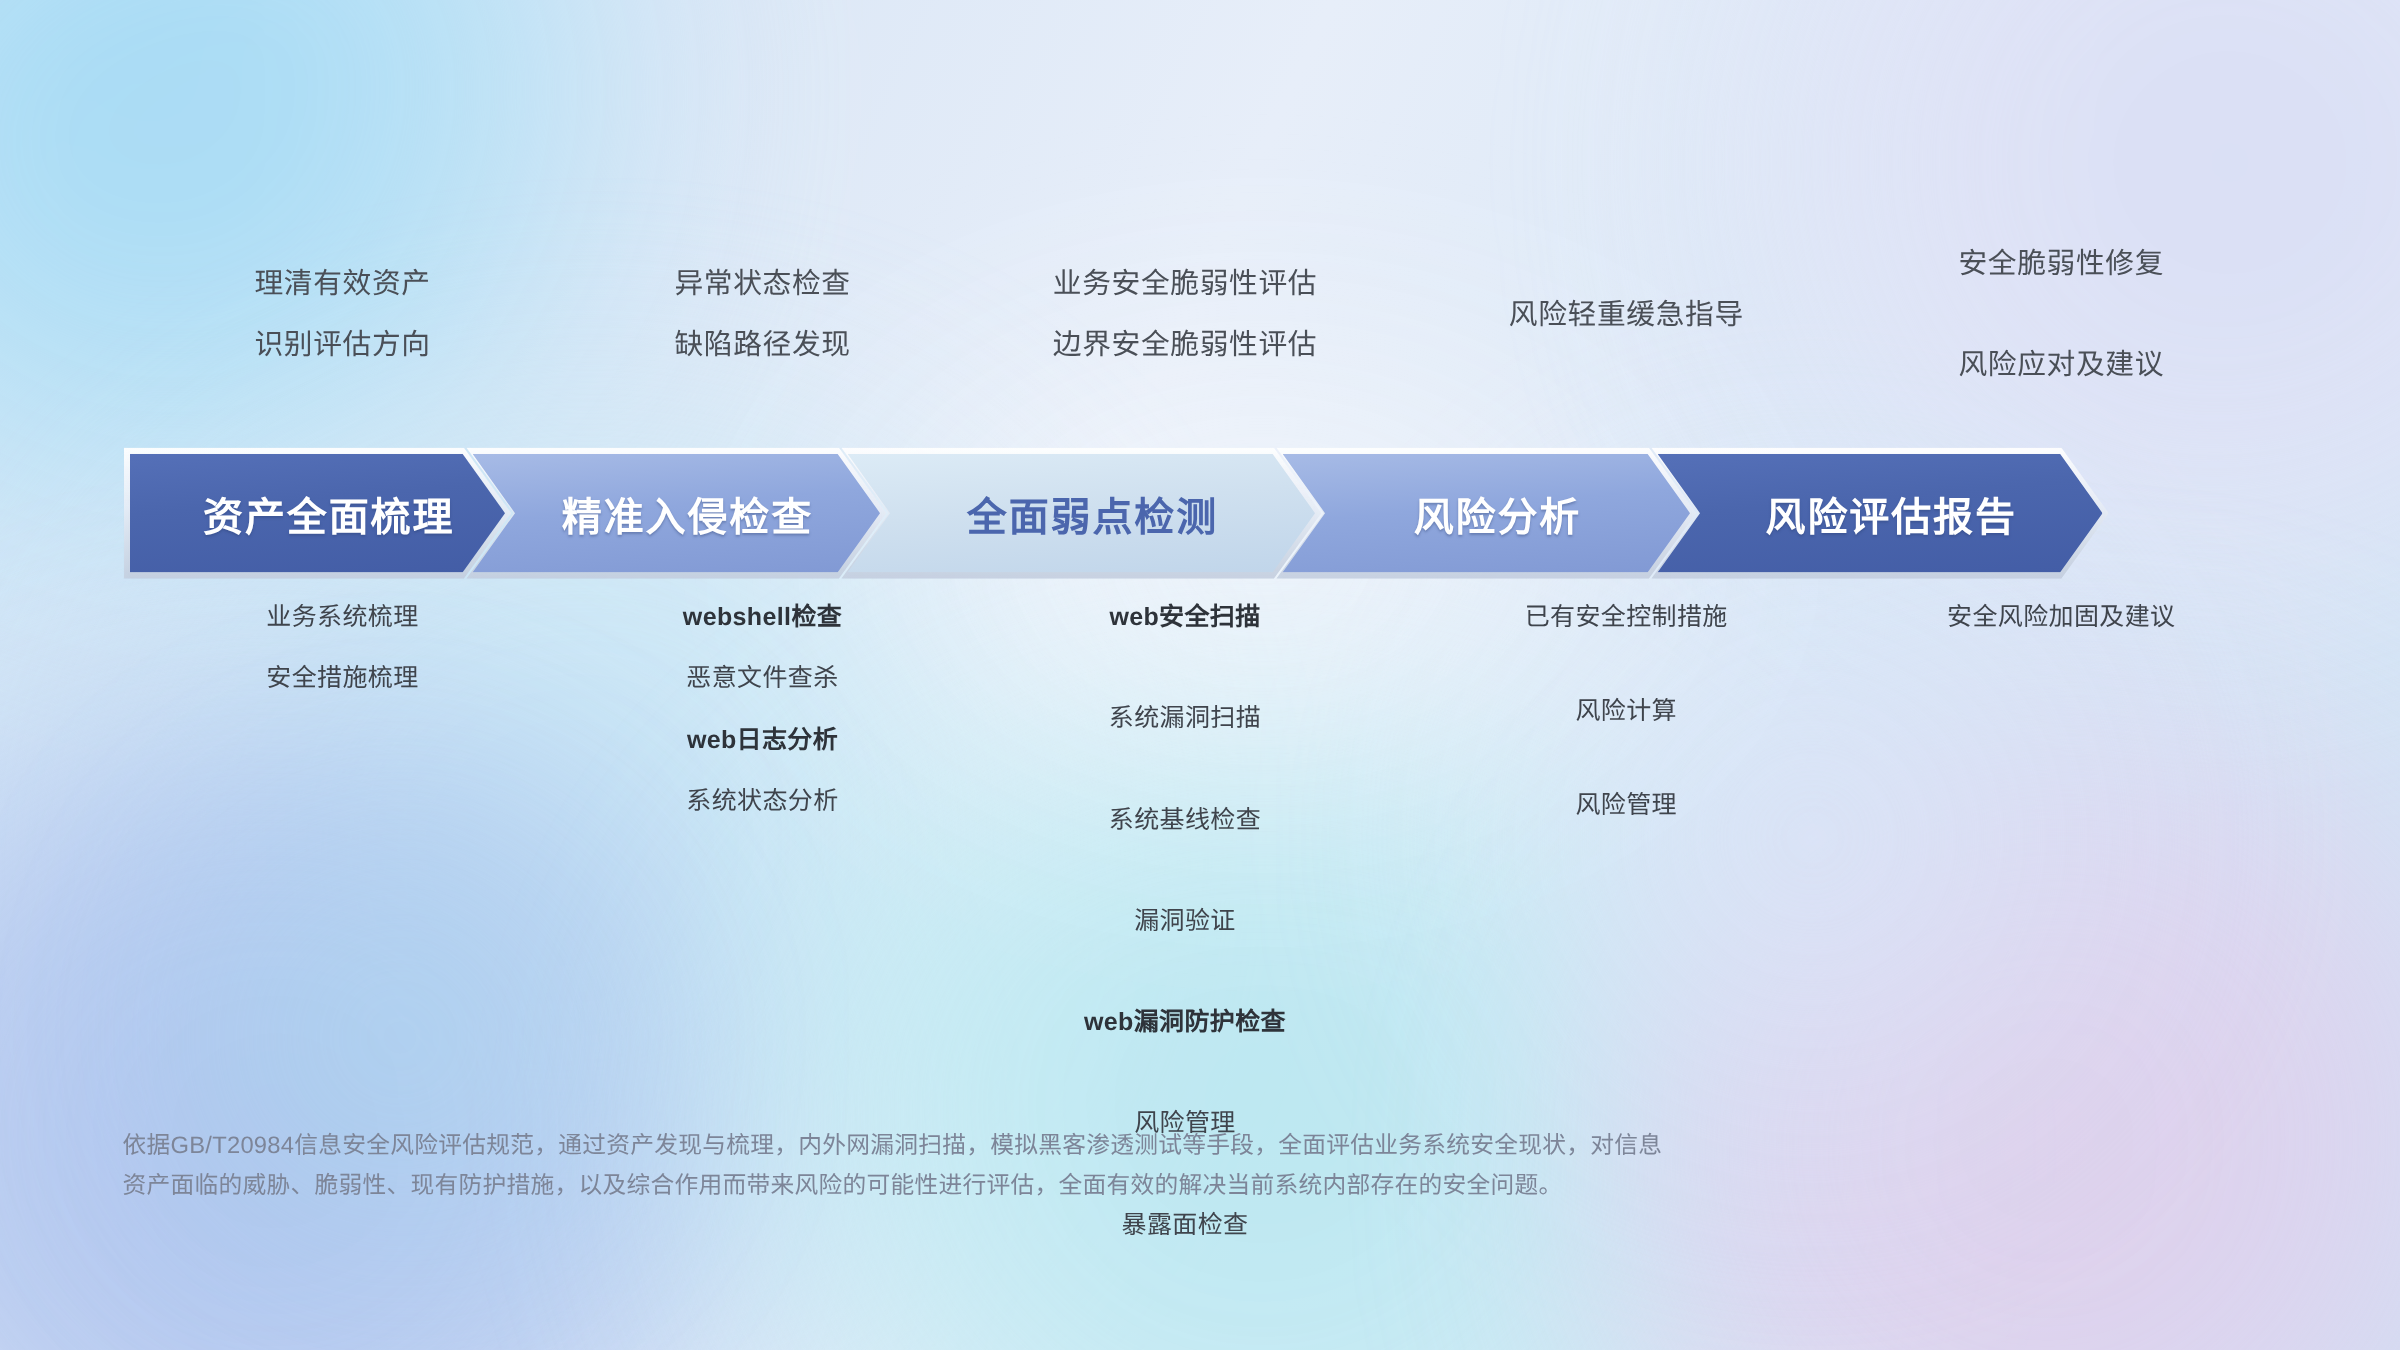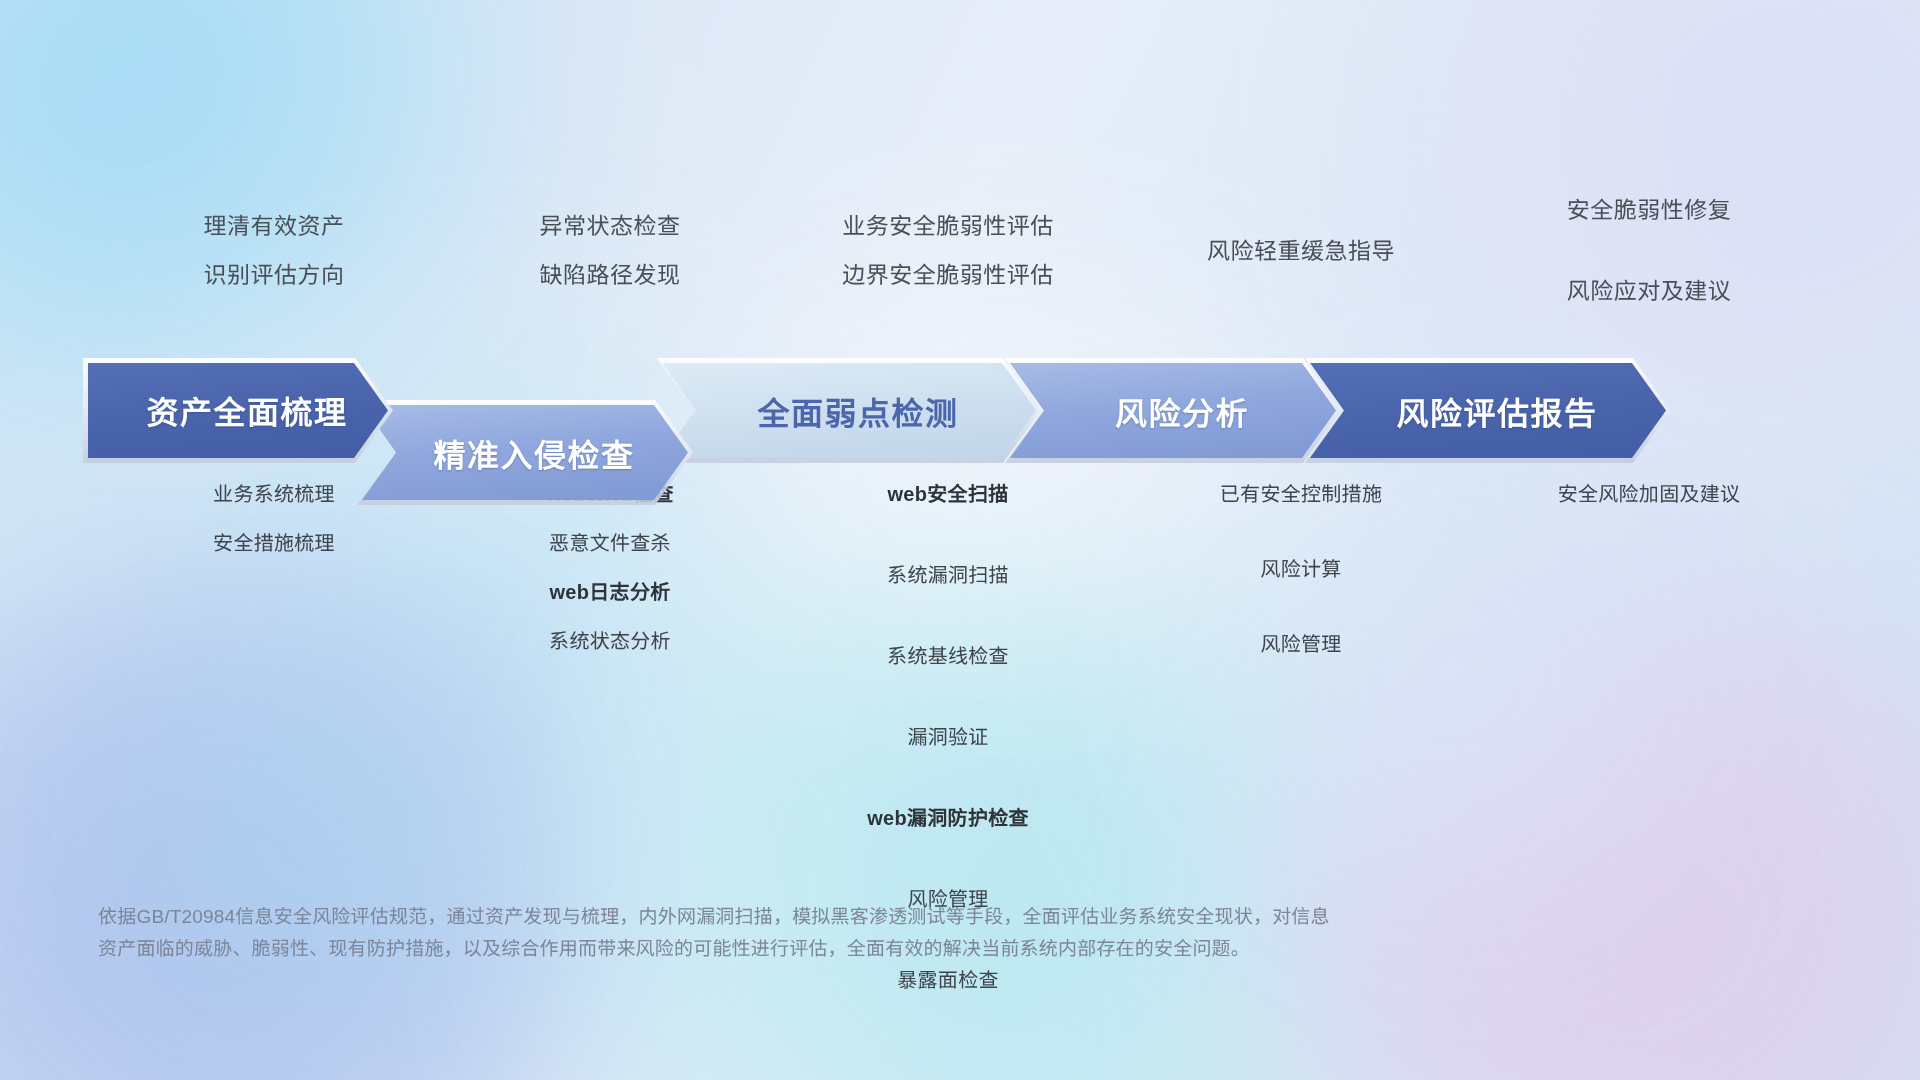--- a/index.html
+++ b/index.html
@@ -114,21 +114,21 @@
   }
   .seg {
     position: relative;
     height: 95px;
     display: flex;
     align-items: center;
     justify-content: center;
     margin-left: -26px;
     box-sizing: border-box;
   }
-  .seg:first-child { margin-left: 0; font-family: Liberation Mono, monospace; }
+  .seg:first-child { margin-left: 16px; }
   .seg .shape {
     position: absolute;
     inset: 0;
     clip-path: polygon(0 0, calc(100% - 34px) 0, 100% 50%, calc(100% - 34px) 100%, 0 100%);
   }
   .seg.first .shape {
     clip-path: polygon(0 0, calc(100% - 34px) 0, 100% 50%, calc(100% - 34px) 100%, 0 100%);
   }
   .seg.notfirst .shape {
     clip-path: polygon(0 0, calc(100% - 34px) 0, 100% 50%, calc(100% - 34px) 100%, 0 100%, 34px 50%);
@@ -228,21 +228,21 @@
         <div class="note-line">风险应对及建议</div>
       </div>
     </div>
 
   <div id="banner">
       <div class="seg first" style="width: 300px; z-index: 10;">
         <div class="bevel"></div>
         <div class="shape" style="background: linear-gradient(175deg, rgb(85, 112, 184) 0%, rgb(75, 102, 173) 40%, rgb(67, 93, 166) 100%);"></div>
         <div class="label" style="color: rgb(255, 255, 255); text-shadow: rgba(40, 60, 110, 0.35) 0px 1px 2px;">资产全面梳理</div>
       </div>
-      <div class="seg notfirst" style="width: 326px; z-index: 9; margin-top: 42px;">
+      <div class="seg notfirst" style="width: 326px; z-index: 9;">
         <div class="bevel"></div>
         <div class="shape" style="background: linear-gradient(175deg, rgb(167, 187, 230) 0%, rgb(143, 167, 221) 45%, rgb(129, 153, 212) 100%);"></div>
         <div class="label" style="color: rgb(255, 255, 255); text-shadow: rgba(40, 60, 110, 0.35) 0px 1px 2px;">精准入侵检查</div>
       </div>
       <div class="seg notfirst" style="width: 374px; z-index: 8;">
         <div class="bevel"></div>
         <div class="shape" style="background: linear-gradient(175deg, rgb(220, 235, 246) 0%, rgb(207, 224, 239) 45%, rgb(192, 213, 234) 100%);"></div>
         <div class="label" style="color: rgb(75, 102, 173);">全面弱点检测</div>
       </div>
       <div class="seg notfirst" style="width: 326px; z-index: 7;">

